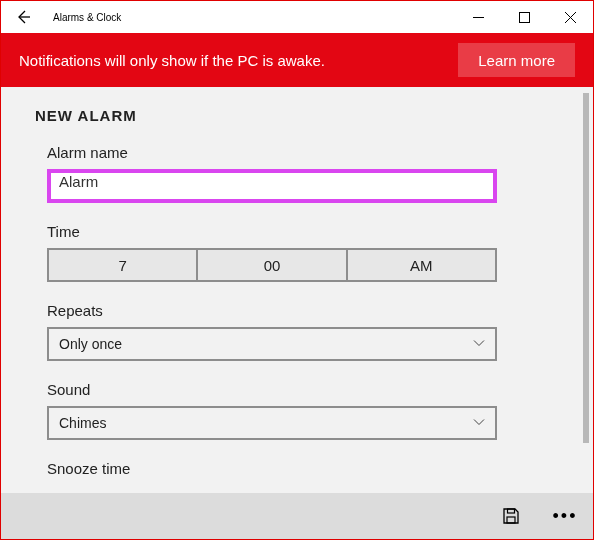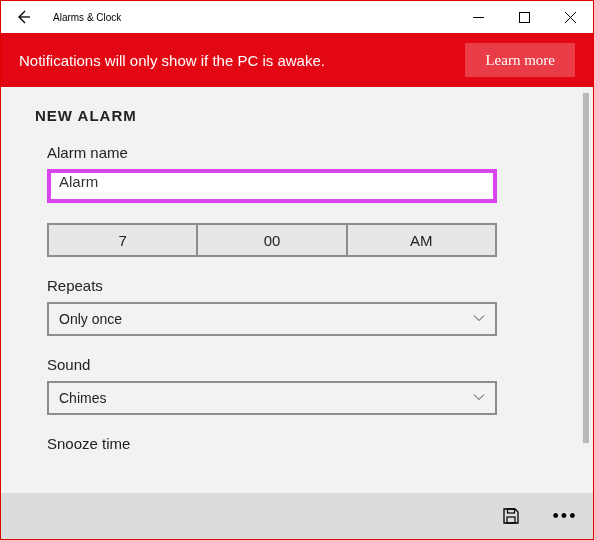--- a/index.html
+++ b/index.html
@@ -62,21 +62,21 @@
     flex: 1;
     font-size: 15px;
   }
   .learn {
     background: rgba(255,255,255,0.22);
     color: #fff;
     border: none;
     height: 34px;
     padding: 0 20px;
     font-size: 15px;
-    font-family: Liberation Serif, serif;
+    font-family: Liberation Sans, sans-serif;
     cursor: pointer;
   }
   .content-wrap {
     position: relative;
     height: 406px;
     background: #f2f2f2;
   }
   .scrollbar {
     position: absolute;
     right: 4px;
@@ -216,20 +216,21 @@
     <div class="heading">NEW ALARM</div>
 
     <div class="group">
       <div class="label">Alarm name</div>
       <div class="textbox">
         <span>Alarm</span>
       </div>
     </div>
 
     <div class="group">
+      <div class="label">Time</div>
       <div class="time-row">
         <div class="time-cell">
             <span>7</span>
           </div>
         <div class="time-cell">
             <span>00</span>
           </div>
         <div class="time-cell">
             <span>AM</span>
           </div>

